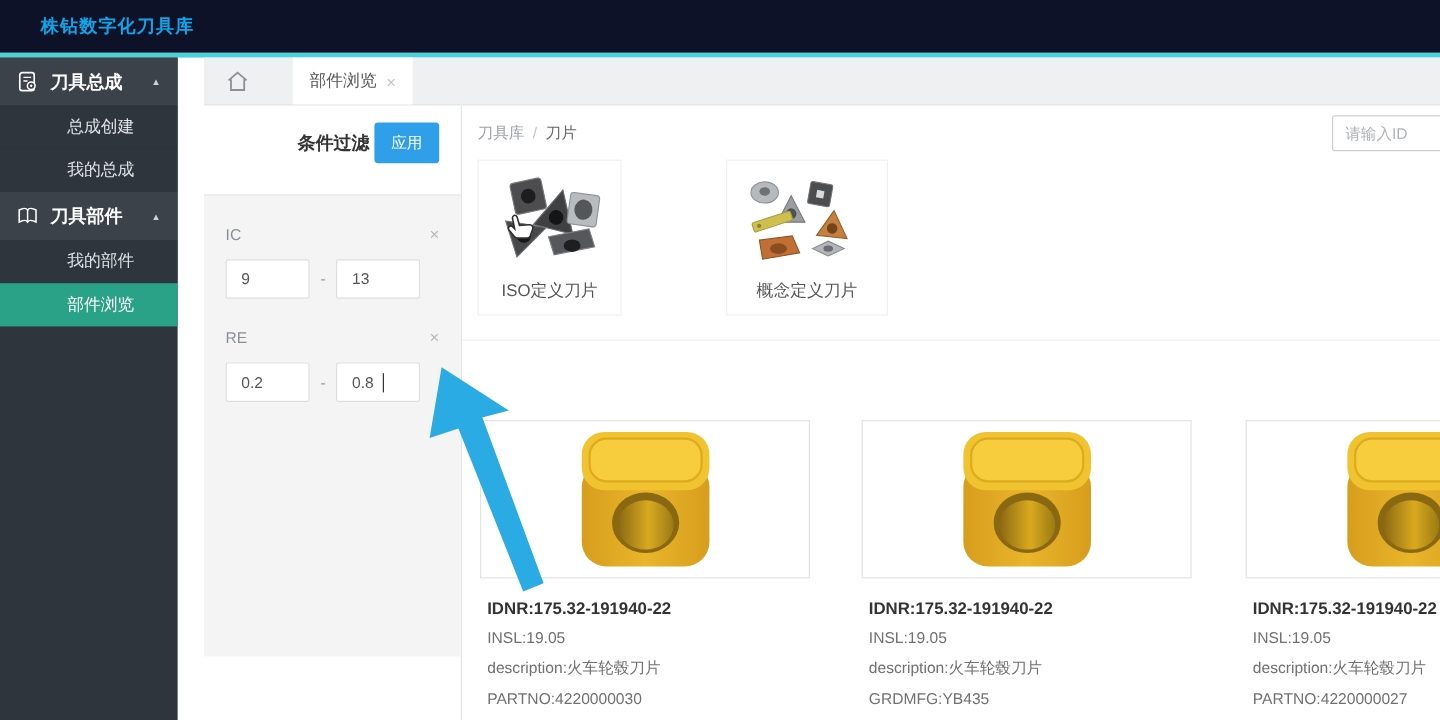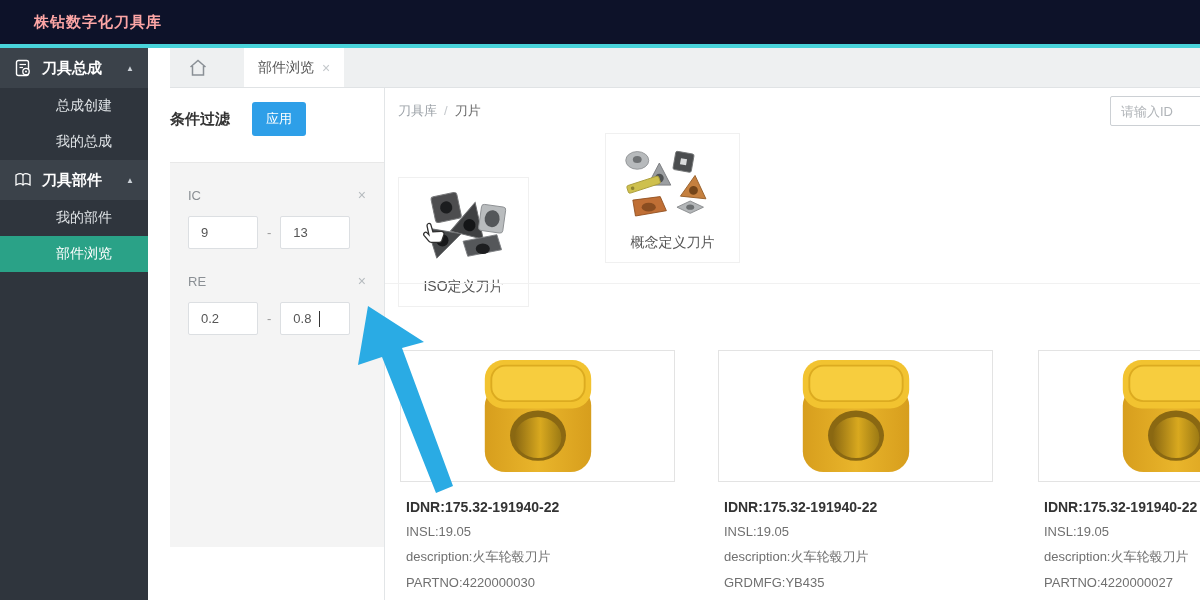--- a/index.html
+++ b/index.html
@@ -2,21 +2,21 @@
 <html><head>
 <meta charset="utf-8">
 <style>
   * { margin:0; padding:0; box-sizing:border-box; }
   html,body { width:1200px; height:600px; overflow:hidden; }
   body { font-family:"Liberation Sans","DejaVu Sans",sans-serif; background:#fff; position:relative; }
 
   
   .topbar { position:absolute; left:0; top:0; width:1200px; height:44px; background:#0d1229;
             display:flex; align-items:center; padding-left:34px; }
-  .topbar .title { color:#fca5a5; font-size:15px; letter-spacing:1px; font-weight:bold; }
+  .topbar .title { color:#0ea5e9; font-size:15px; letter-spacing:1px; font-weight:bold; }
   .accent-line { position:absolute; left:0; top:44px; width:1200px; height:4px; background:#48d3da; }
 
   
   .sidebar { position:absolute; left:0; top:48px; width:148px; height:552px; background:#2f353d; }
   .side-group { height:40px; background:#3b424a; display:flex; align-items:center; gap:10px;
                 padding:0 14px; color:#fff; font-size:15px; cursor:pointer; }
   .side-group .grp-label { font-weight:bold; }
   .side-group .caret { margin-left:auto; font-size:8px; color:#ccd2d8; }
   .side-sub { height:36px; background:#2f353d; display:flex; align-items:center;
               padding-left:56px; color:#dfe3e6; font-size:14px; cursor:pointer; }
@@ -27,21 +27,21 @@
   .tabbar { position:absolute; left:170px; top:48px; width:1030px; height:40px; background:#eef0f1;
             border-bottom:1px solid #e0e3e5; display:flex; align-items:stretch; }
   .home-btn { width:56px; display:flex; align-items:center; justify-content:center; cursor:pointer; }
   .tab { margin-left:18px; width:100px; background:#fff; display:flex; align-items:center;
          justify-content:center; gap:8px; font-size:14px; color:#555; cursor:pointer; }
   .tab .tab-close { color:#c3c7cb; font-size:14px; }
 
   
   .filter { position:absolute; left:170px; top:88px; width:215px; height:512px; background:#fff;
             border-right:1px solid #e2e5e7; }
-  .filter-head { display:flex; align-items:center; justify-content:flex-start; gap:22px;
+  .filter-head { display:flex; align-items:center; justify-content:flex-end; gap:4px;
                  padding:14px 18px 12px 0; }
   .filter-title { font-size:15px; font-weight:bold; color:#333; }
   .apply-btn { background:#2e9fe8; color:#fff; border:none; font-size:13px; padding:8px 14px;
                border-radius:3px; cursor:pointer; }
   .dropdown { margin:2px 20px 0 20px; height:36px; border:1px solid #d9dcdf; border-radius:2px;
               background:#fff; display:flex; align-items:center; padding:0 10px; font-size:12px;
               color:#9aa0a6; cursor:pointer; }
   .dd-caret { margin-left:auto; width:0; height:0; border:5px solid transparent;
               border-top-color:#c0c4cc; margin-top:5px; }
   .filter-body { margin-top:14px; border-top:1px solid #e8e8e8; background:#f4f4f4;
@@ -61,21 +61,21 @@
   .breadcrumb { position:absolute; left:13px; top:14px; font-size:13px; color:#9aa0a6; }
   .breadcrumb .sep { margin:0 7px; color:#c4c8cc; }
   .breadcrumb .current { color:#666; }
   .search-box { position:absolute; left:725px; top:8px; width:160px; height:30px;
                 border:1px solid #ccd0d4; border-radius:2px; padding-left:10px; font-size:13px;
                 color:#555; font-family:inherit; }
   .search-box::placeholder { color:#b0b4b8; }
 
   .cat-card { position:absolute; top:45px; height:130px; background:#fff; border:1px solid #f0f0f0;
               display:flex; flex-direction:column; align-items:center; cursor:pointer; }
-  .cat-card.c0 { left:13px; width:131px;margin-top:44px; }
+  .cat-card.c0 { left:13px; width:120px; }
   .cat-card.c1 { left:220px; width:135px; }
   .cat-img { margin-top:6px; }
   .cat-label { font-size:14px; color:#555; margin-top:2px; }
 
   .cat-divider { position:absolute; left:0; top:195px; width:815px; border-top:1px solid #f1f1f1; }
 
   .sort-row { position:absolute; left:13px; top:210px; display:flex; align-items:center; }
   .sort-label { font-size:14px; color:#555; margin-right:15px; }
   .sort-field-btn { width:62px; height:34px; background:#2e9fe8; color:#fff; border:none;
                     border-radius:3px; font-size:14px; cursor:pointer; font-family:inherit; }

